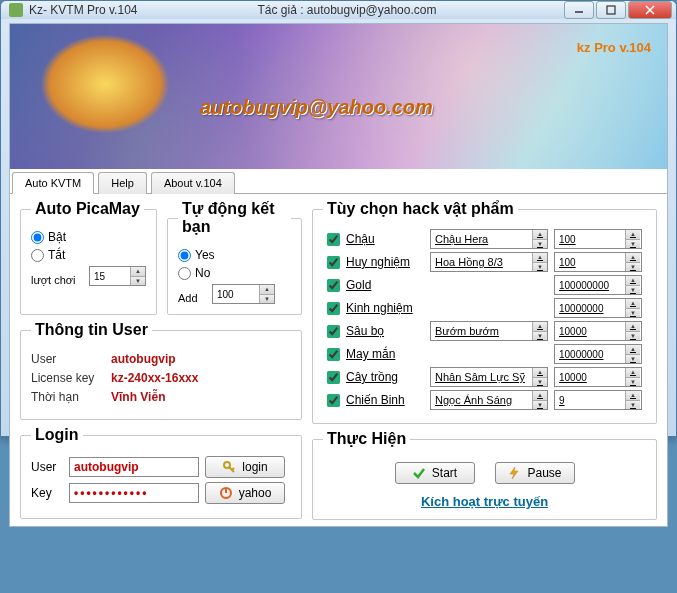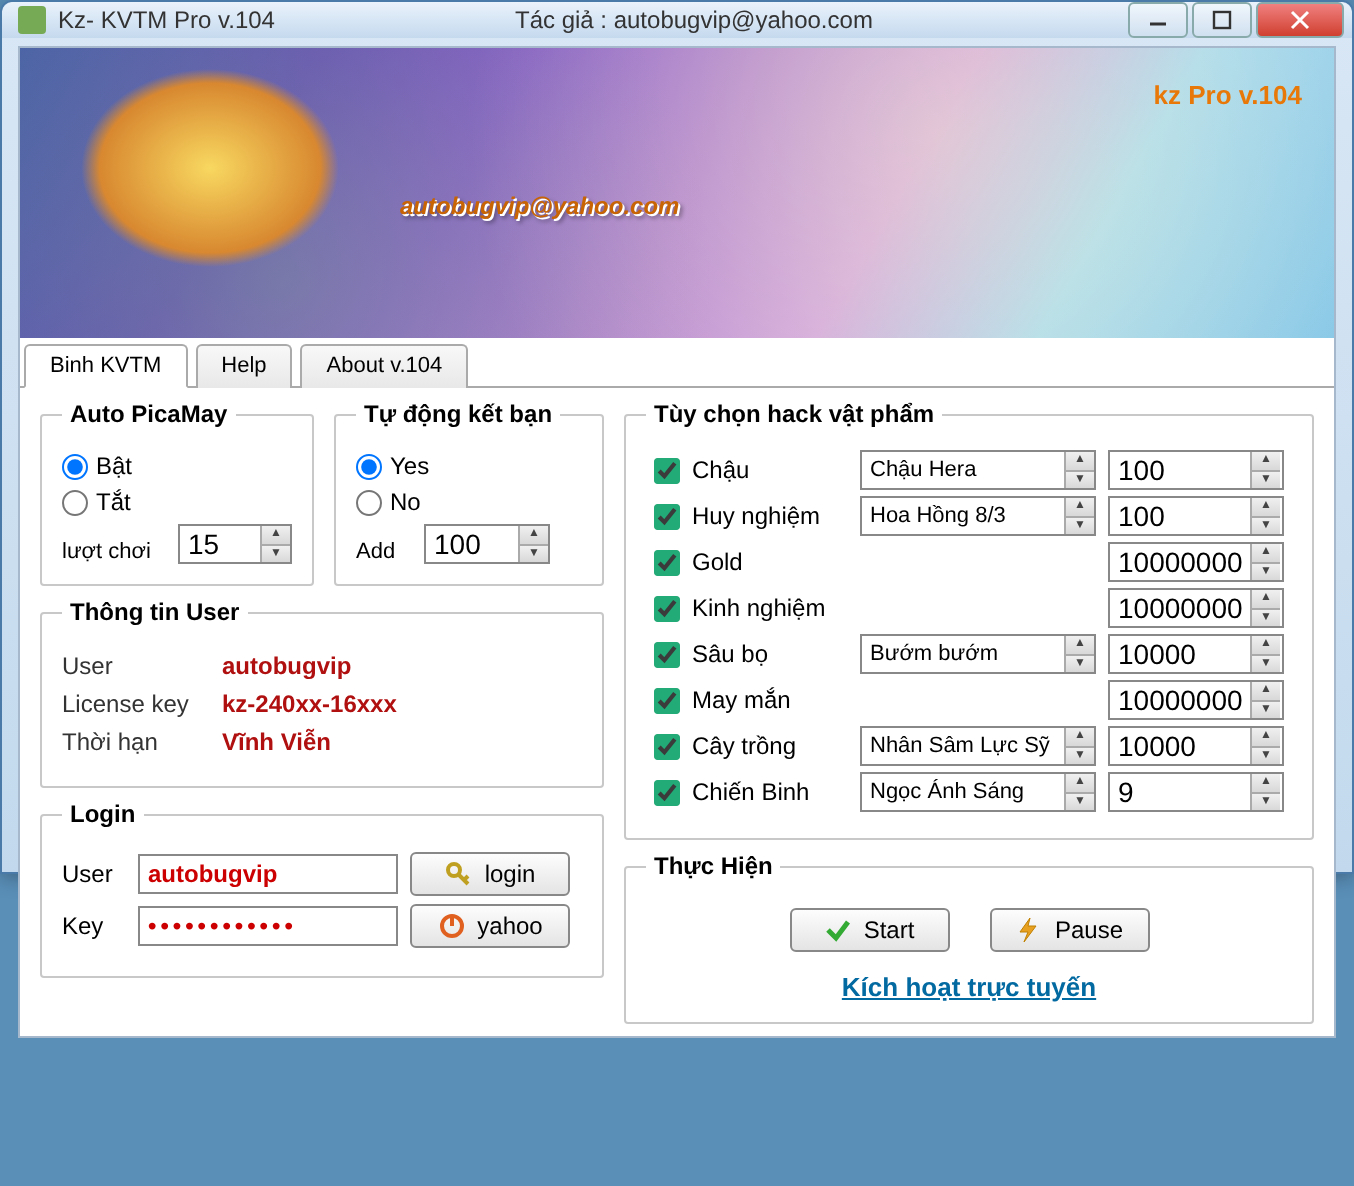--- a/index.html
+++ b/index.html
@@ -72,21 +72,21 @@
   content:''; position:absolute; inset:0;
   background: radial-gradient(circle at 70% 30%, rgba(255,255,200,0.4), transparent 50%),
               radial-gradient(circle at 20% 80%, rgba(120,200,120,0.3), transparent 40%);
 }
 .banner-version {
   position: absolute; top: 16px; right: 16px;
   color: #e87808; font-weight: bold; font-size: 13px;
 }
 .banner-email {
   position: absolute; top: 72px; left: 190px;
-  color: #c86404; font-weight: bold; font-size: 12px;
+  color: #c86404; font-weight: bold; font-size: 20px;
   text-shadow: 1px 1px 0 #fff, 2px 2px 2px rgba(0,0,0,0.4);
   font-style: italic;
 }
 .banner-logo {
   position: absolute; top: 10px; left: 30px;
   width: 130px; height: 100px;
   background: radial-gradient(ellipse, #f8d860, #d88830 60%, transparent 70%);
   border-radius: 50%;
 }
 
@@ -117,37 +117,37 @@
   gap: 10px;
 }
 .col-left { width: 310px; display: flex; flex-direction: column; gap: 6px; }
 .col-right { flex: 1; display: flex; flex-direction: column; gap: 6px; }
 
 fieldset {
   border: 1px solid #c8c8c8;
   border-radius: 2px;
   padding: 8px 10px 10px 10px;
 }
-legend { font-weight: bold; padding: 0 4px; font-size: 12px; }
+legend { font-weight: bold; padding: 0 4px; font-size: 16px; }
 
 .row { display: flex; align-items: flex-end; gap: 6px; margin-top: 4px; }
 .two-col { display: flex; gap: 10px; }
 .two-col > fieldset { flex: 1; }
 
 input[type=radio] { margin-right: 4px; }
 label.radio { display: flex; align-items: center; margin: 4px 0; font-size: 12px; }
 
 .spinner {
   display: inline-flex;
   border: 1px solid #888;
   height: 20px;
   background: #fff;
 }
 .spinner input {
-  border: none; width: 70px; padding: 0 4px; text-align: left; font-size: 14px; outline: none;
+  border: none; width: 70px; padding: 0 4px; text-align: left; font-size: 10px; outline: none;
 }
 .spinner .spin-btns {
   width: 15px; display: flex; flex-direction: column;
   border-left: 1px solid #aaa;
 }
 .spinner .spin-btns div {
   flex: 1; background: linear-gradient(#f0f0f0,#d8d8d8);
   display: flex; align-items:center; justify-content:center;
   font-size: 6px; color: #444; cursor: pointer;
 }
@@ -168,21 +168,21 @@
   display: inline-flex; align-items: center; justify-content: center;
   gap: 6px;
   height: 22px; min-width: 80px;
   border: 1px solid #888; border-radius: 3px;
   background: linear-gradient(to bottom,#fdfdfd,#e4e4e4);
   font-size: 12px; cursor: pointer;
   padding: 0 10px;
 }
 .btn .ico { width: 14px; height: 14px; display:inline-block; }
 
-.hack-row { display: flex; align-items: center; gap: 6px; margin: 3px 4px; }
+.hack-row { display: flex; align-items: center; gap: 6px; margin: 3px 4px; text-decoration: underline; }
 .hack-row input[type=checkbox] { accent-color: #2a7; width:13px; height:13px; }
 .hack-row .clabel { width: 78px; font-size: 12px; }
 .hack-row .combo {
   flex: 0 0 118px;
   display: flex; border: 1px solid #888; height: 20px; background:#fff;
 }
 .hack-row .combo .ctext { flex:1; padding: 0 4px; font-size: 11px; display:flex; align-items:center; overflow:hidden; white-space:nowrap; }
 .hack-row .combo .cbtns { width:15px; display:flex; flex-direction:column; border-left:1px solid #aaa; }
 .hack-row .combo .cbtns div { flex:1; background:linear-gradient(#f0f0f0,#d8d8d8); display:flex;align-items:center;justify-content:center; font-size:6px; color:#444; cursor:pointer; }
 .hack-row .combo .cbtns div:first-child { border-bottom:1px solid #aaa; }
@@ -226,21 +226,21 @@
   </div>
 
   <div class="content">
     <div class="banner">
       <div class="banner-logo"></div>
       <div class="banner-version">kz Pro v.104</div>
       <div class="banner-email">autobugvip@yahoo.com</div>
     </div>
 
     <div class="tabs">
-      <div class="tab active">Binh KVTM</div>
+      <div class="tab active">Auto KVTM</div>
       <div class="tab">Help</div>
       <div class="tab">About v.104</div>
     </div>
 
     <div class="panel">
 
       <div class="col-left">
         <div class="two-col">
           <fieldset>
             <legend>Auto PicaMay</legend>

